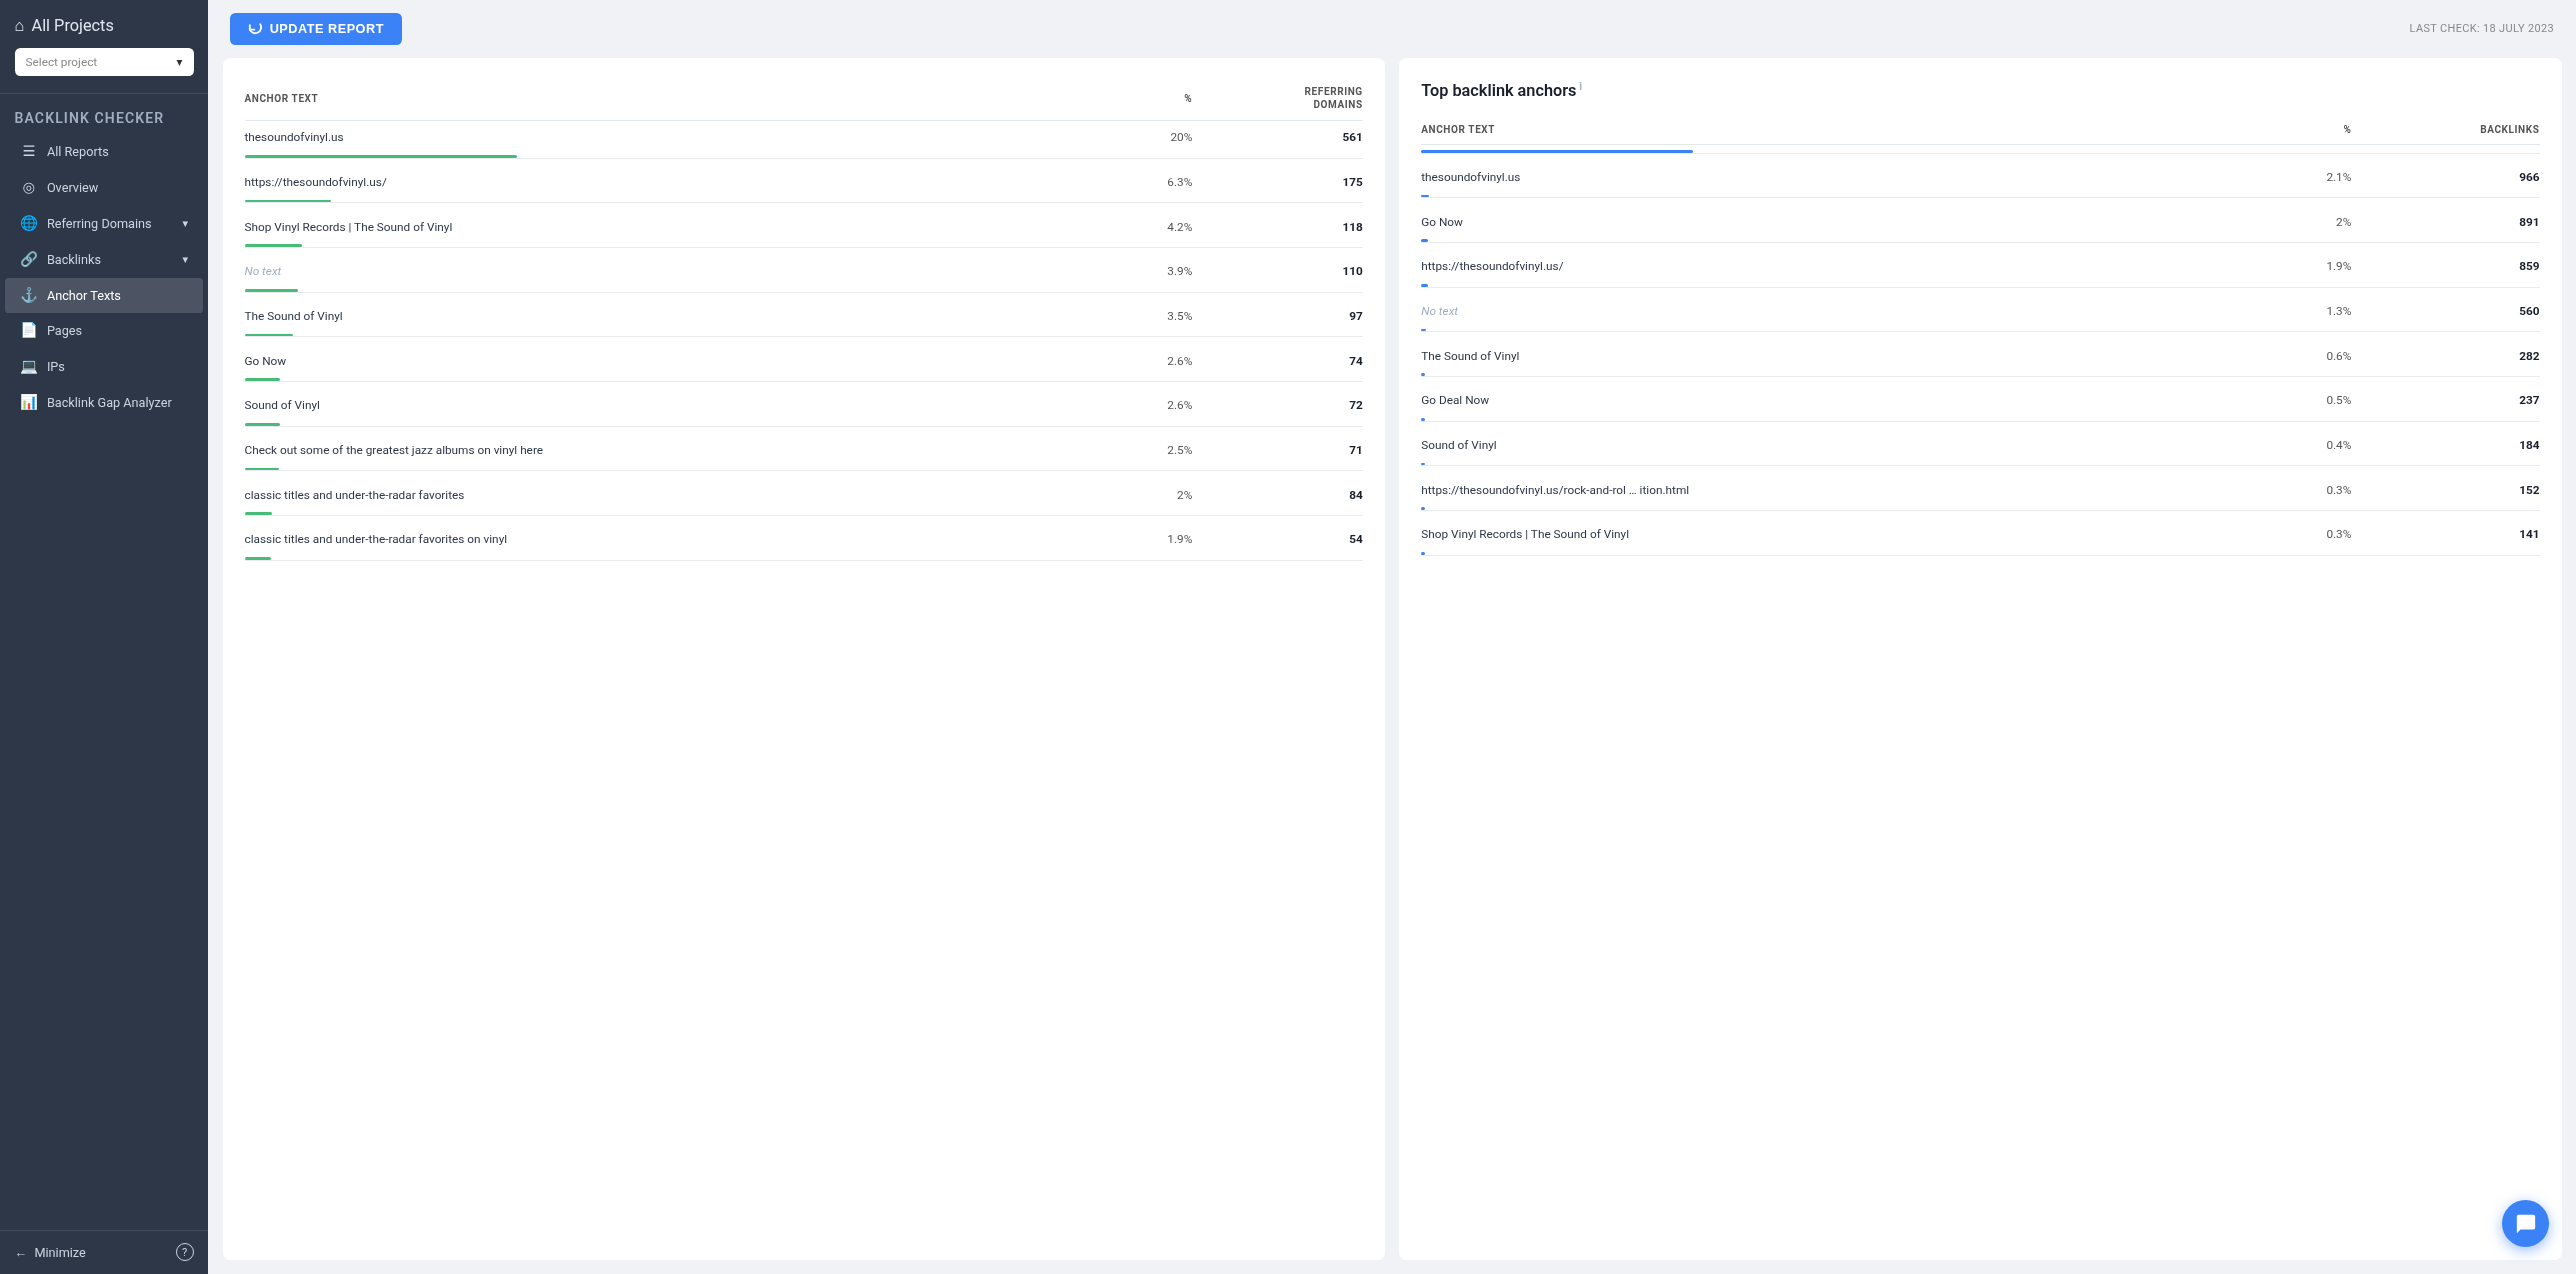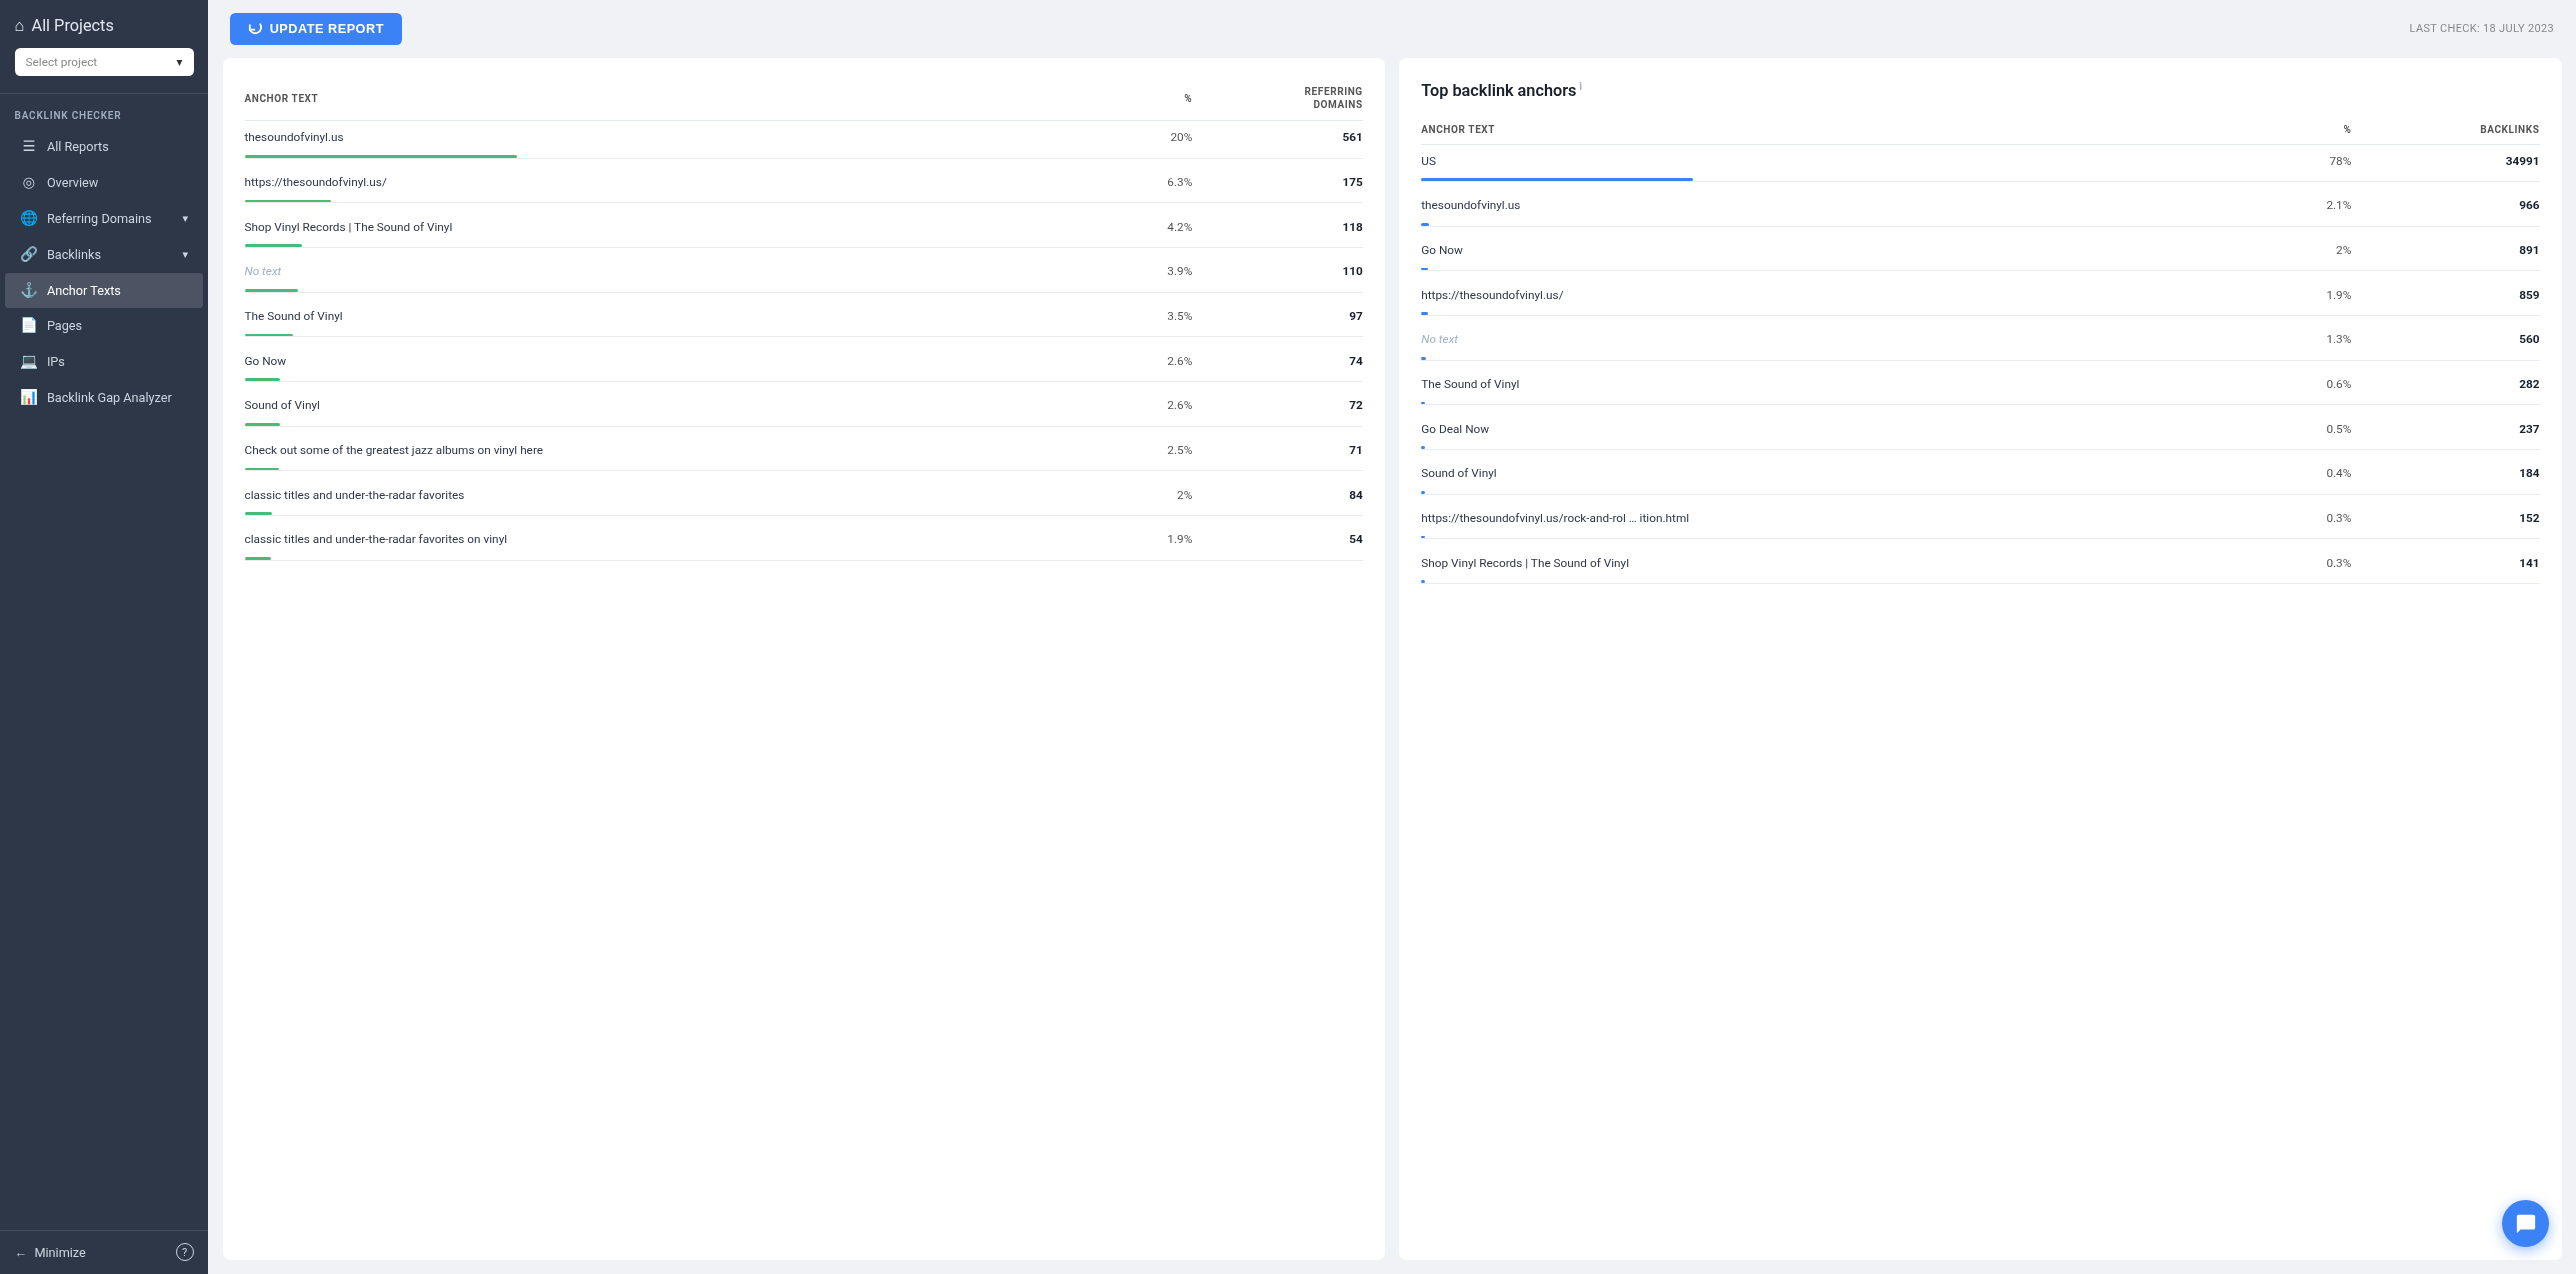--- a/index.html
+++ b/index.html
@@ -39,21 +39,21 @@
       width: 100%;
       font-size: 11.8px;
       cursor: pointer;
       display: flex;
       align-items: center;
       justify-content: space-between;
     }
     .project-select-text { color: #888; }
 
     .sidebar-section-label {
-      font-size: 10px;
+      font-size: 14px;
       font-weight: 600;
       color: #a0aec0;
       letter-spacing: 0.08em;
       padding: 16.3px 14.5px 7.2px;
       text-transform: uppercase;
     }
     .sidebar-nav { flex: 1; }
     .sidebar-item {
       display: flex;
       align-items: center;
@@ -427,25 +427,20 @@
       <table class="anchor-table">
         <thead>
           <tr>
             <th>ANCHOR TEXT</th>
             <th class="num">%</th>
             <th class="num">BACKLINKS</th>
           </tr>
         </thead>
         <tbody id="right-table-body">
             <tr>
-              <td style="padding-top: 9px;">US</td>
-              <td class="num" style="padding-top: 9px;">78%</td>
-              <td class="bold-num" style="padding-top: 9px;">34991</td>
-            </tr>
-            <tr>
               <td colspan="3" style="padding-bottom: 7.2px;">
                 <div class="bar blue" style="width: 272px;"></div>
                 <hr class="divider">
               </td>
             </tr>
             <tr>
               <td style="padding-top: 9px;">thesoundofvinyl.us</td>
               <td class="num" style="padding-top: 9px;">2.1%</td>
               <td class="bold-num" style="padding-top: 9px;">966</td>
             </tr>

